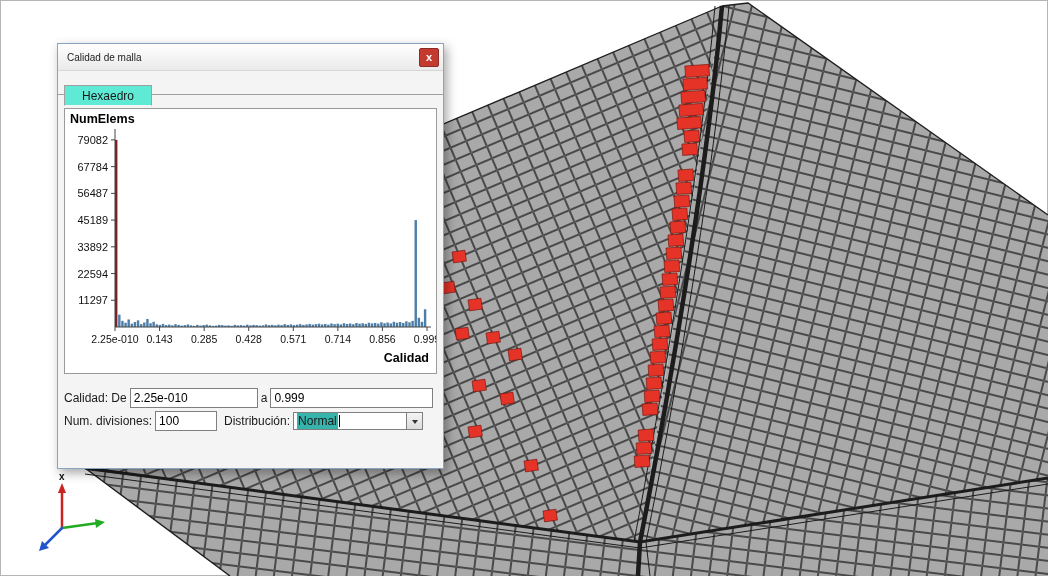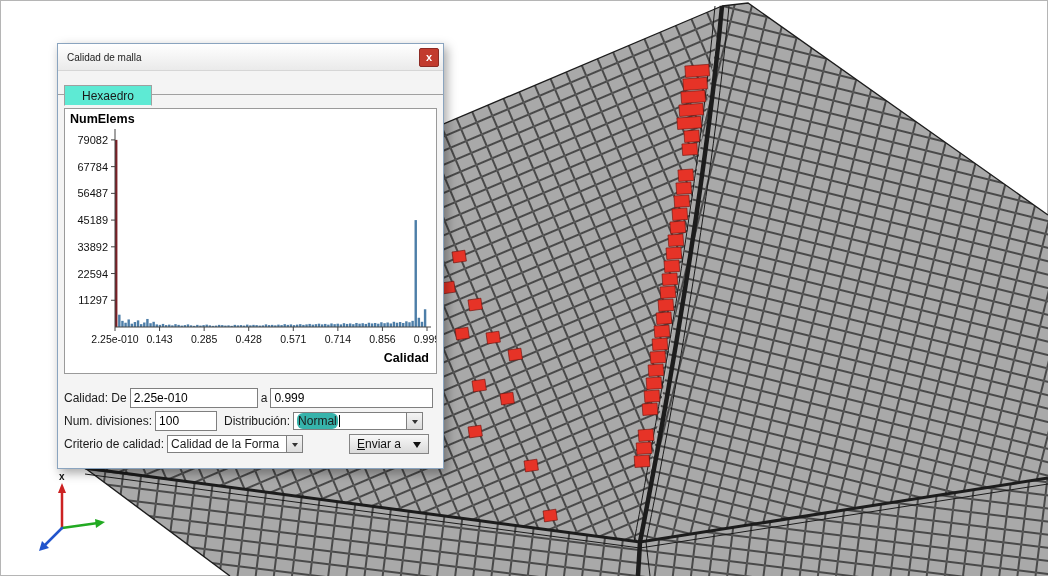--- a/index.html
+++ b/index.html
@@ -43,21 +43,21 @@
   .rows { position:absolute; left:6px; right:14px; top:320px;margin-top:24px; }
   .frow { display:flex; align-items:center; height:20px; margin-bottom:3px; white-space:nowrap; }
   .lbl { margin-right:3px; }
   .entry {
     background:#fff; border:1px solid #7f7f7f; height:16px; line-height:16px;
     padding:0 3px; font-size:12px; font-family:"Liberation Sans",sans-serif; box-sizing:content-box;
   }
   input.entry { height:18px; padding:0 3px; }
   .combo { display:flex; align-items:stretch; }
   .combo .ctext { display:flex; align-items:center; }
-  .sel { background:var(--selection,#36b3ab); padding:0 1px;border-radius:6px; }
+  .sel { background:var(--selection,#36b3ab); padding:0 1px; }
   .caret { display:inline-block; width:1px; height:12px; background:#000; margin-left:1px; }
   .carr {
     width:15px; background:linear-gradient(#f4f4f4,#dcdcdc); border:1px solid #7f7f7f; border-left:none;
     display:flex; align-items:center; justify-content:center;
   }
   .tri-sm { width:0; height:0; border:3.5px solid transparent; border-top:4.5px solid #333; margin-top:4px; }
   .btn {
     background:linear-gradient(#f8f8f8,#dadada); border:1px solid #858585;
     display:flex; align-items:center; justify-content:center; font-size:12px;
     font-family:"Liberation Sans",sans-serif; color:#111;
@@ -339,32 +339,17 @@
           <span class="entry ctext" style="width:106px">
             <span class="sel">Normal</span>
             <span class="caret"></span>
           </span>
           <span class="carr">
               <span class="tri-sm"></span>
             </span>
         </span>
       </div>
 
-      <div class="frow">
-        <span class="lbl">Criterio de calidad:</span>
-        <span class="combo">
-          <span class="entry ctext" style="width:112px">
-            <span>Calidad de la Forma</span>
-          </span>
-          <span class="carr">
-              <span class="tri-sm"></span>
-            </span>
-        </span>
-        <span class="btn sendbtn">
-          <span class="mnemonic">Enviar a</span>
-          <span class="tri-lg"></span>
-        </span>
-      </div>
 
 
     </div>
   </div>
 </div>
 
 </body></html>

